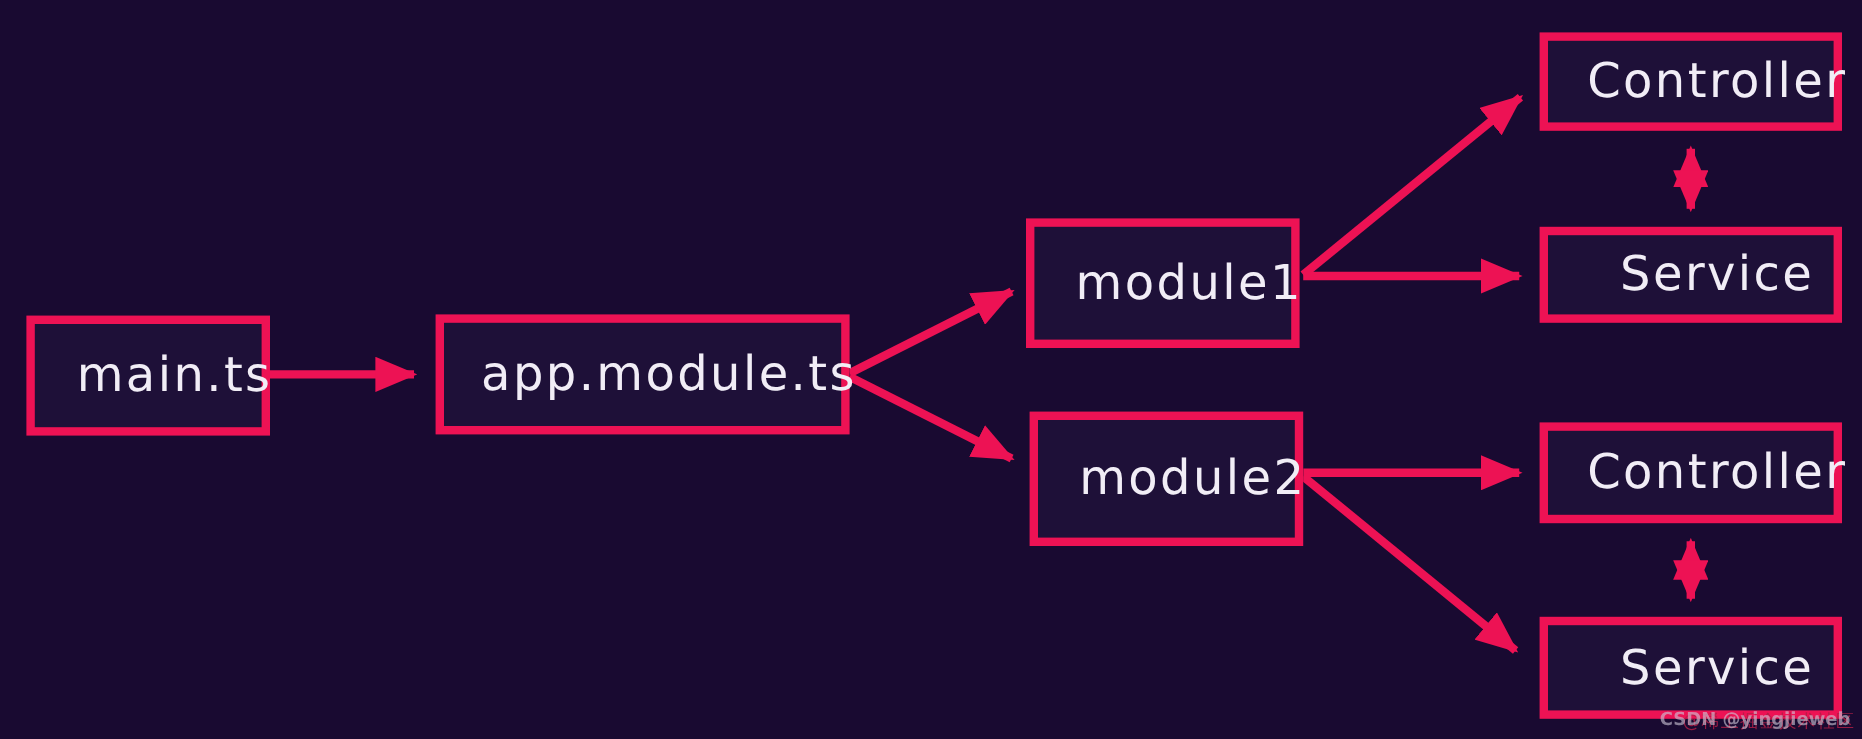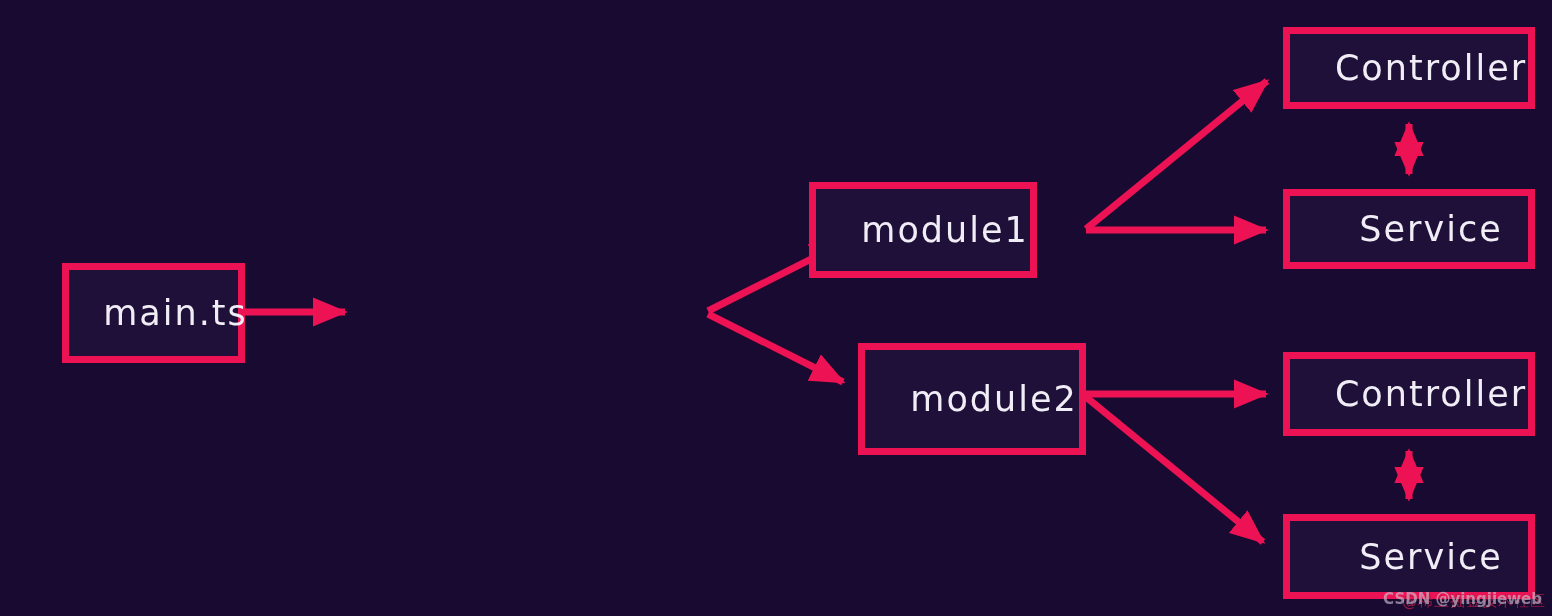--- a/index.html
+++ b/index.html
@@ -27,21 +27,21 @@
   .arrowhead { fill: var(--accent, #ed1254); }
 
   .node {
     position: absolute;
     display: flex;
     align-items: center;
     justify-content: center;
     border: 7px solid var(--accent, #ed1254);
     background: var(--box-fill, #1e1038);
     color: var(--text, #f1edf6);
-    font-size: 35px;
+    font-size: 40px;
     letter-spacing: 2px;
     white-space: nowrap;
     padding-left: 44px;
   }
 
   .watermark {
     position: absolute;
     right: 6px;
     bottom: 3px;
     height: 24px;
@@ -91,24 +91,25 @@
 
     <line class="edge" x1="1409" y1="124" x2="1409" y2="174" marker-start="url(#ah)" marker-end="url(#ah)"></line>
 
     <line class="edge" x1="1086" y1="394" x2="1266" y2="394" marker-end="url(#ah)"></line>
 
     <line class="edge" x1="1086" y1="397" x2="1263" y2="542" marker-end="url(#ah)"></line>
 
     <line class="edge" x1="1409" y1="451" x2="1409" y2="499" marker-start="url(#ah)" marker-end="url(#ah)"></line>
   </svg>
 
-  <div class="node" style="left:22px;  top:263px; width:183px; height:100px;margin-left:40px;">main.ts</div>
+  <div class="node" style="left:22px;  top:263px; width:203px; height:100px;">main.ts</div>
 
+  <div class="node" style="left:363px; top:262px; width:345px; height:100px;">app.module.ts</div>
 
-  <div class="node" style="left:809px; top:182px; width:228px; height:96px;">module1</div>
+  <div class="node" style="left:855px; top:182px; width:228px; height:108px;">module1</div>
 
   <div class="node" style="left:858px; top:343px; width:228px; height:112px;">module2</div>
 
   <div class="node" style="left:1283px; top:27px;  width:252px; height:82px;">Controller</div>
 
   <div class="node" style="left:1283px; top:189px; width:252px; height:80px;">Service</div>
 
   <div class="node" style="left:1283px; top:352px; width:252px; height:84px;">Controller</div>
 
   <div class="node" style="left:1283px; top:514px; width:252px; height:85px;">Service</div>

